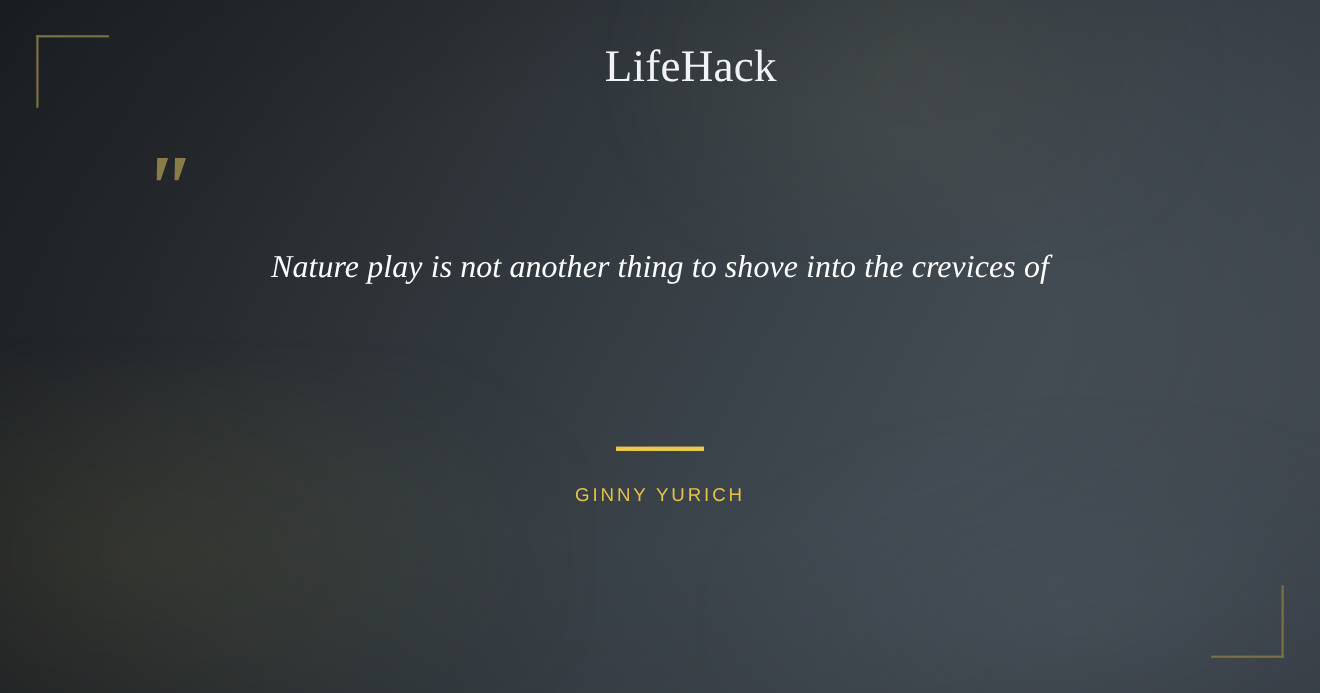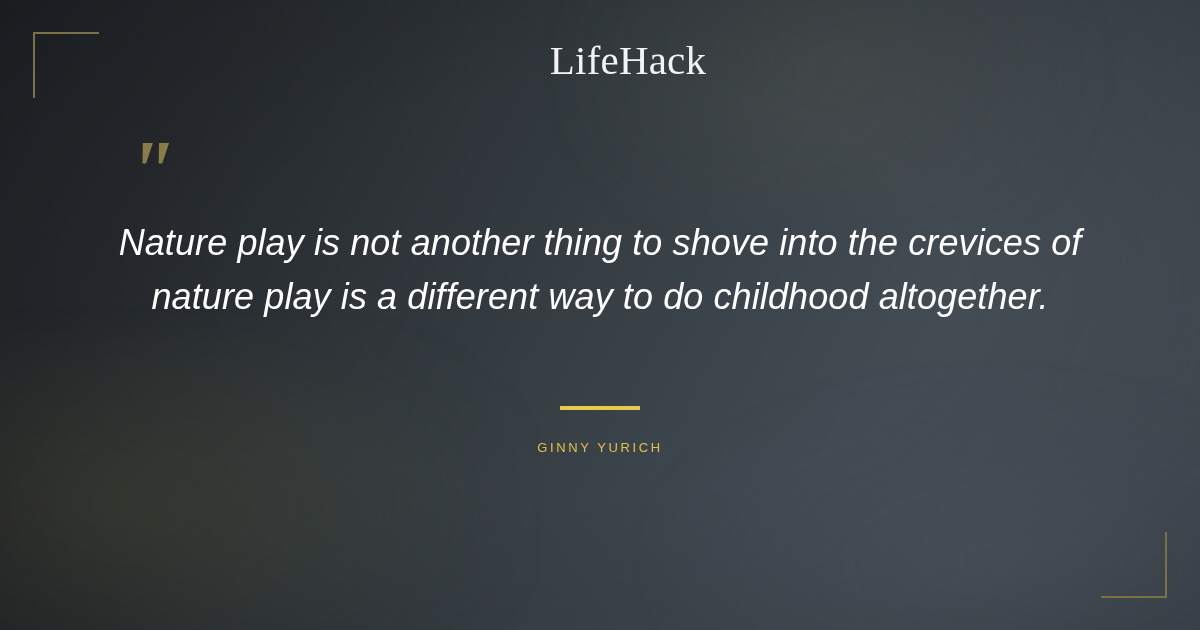--- a/index.html
+++ b/index.html
@@ -126,23 +126,23 @@
     letter-spacing: -2px;
   }
 
   
   .quote-body {
     position: absolute;
     left: 70px;
     right: 70px;
     top: 216px;
     text-align: center;
-    font-family: Liberation Sans, sans-serif;
+    font-family: Liberation Serif, serif;
     font-style: italic;
-    font-size: 36px;
+    font-size: 29px;
     line-height: 54px;
     color: #ffffff;
     letter-spacing: 0.1px;
   }
   .quote-line { display: block; white-space: nowrap; }
 
   
   .divider-wrap {
     position: absolute;
     top: 406px;
@@ -159,21 +159,21 @@
   }
 
   
   .attribution {
     position: absolute;
     top: 440px;
     left: 0;
     width: 100%;
     text-align: center;
     font-family: "Liberation Sans", sans-serif;
-    font-size: 13px;
+    font-size: 17px;
     font-weight: 400;
     letter-spacing: 2.6px;
     color: #e4c14a;
     text-transform: uppercase;
   }
 </style>
 </head>
 <body>
 
 <div id="card">
@@ -186,21 +186,20 @@
 
   <div class="corner corner-tl"></div>
   <div class="corner corner-br"></div>
 
   <div class="logo">LifeHack</div>
 
   <div class="quote-mark">"</div>
 
   <div class="quote-body">
     <span class="quote-line">Nature play is not another thing to shove into the crevices of</span>
-    <span class="quote-line">nature play is a different way to do childhood altogether.</span>
   </div>
 
   <div class="divider-wrap">
     <span class="divider"></span>
   </div>
 
   <div class="attribution">GINNY YURICH</div>
 
 </div>
 

